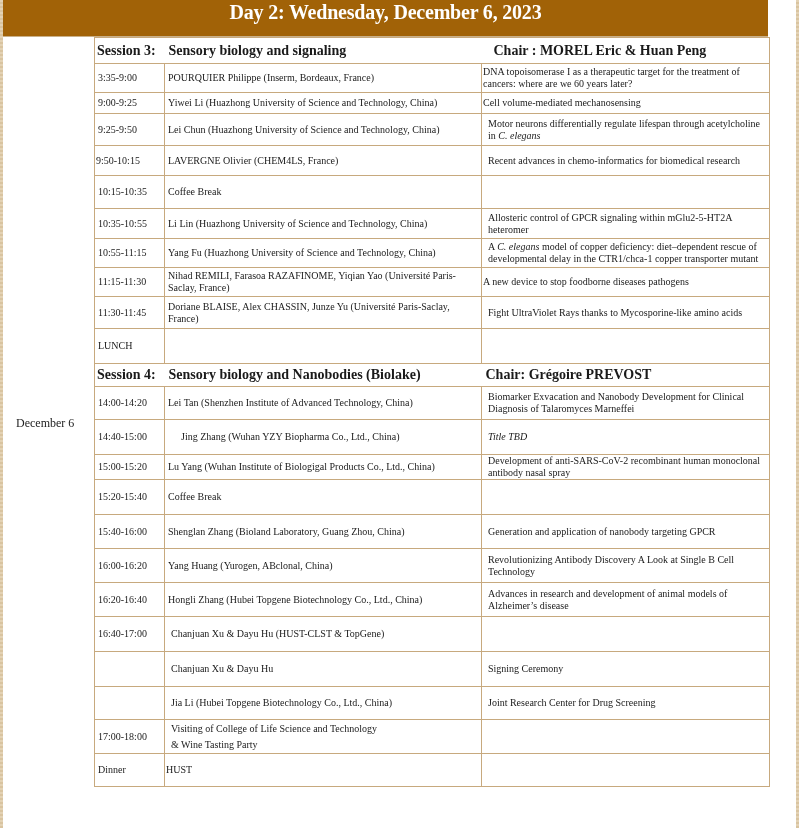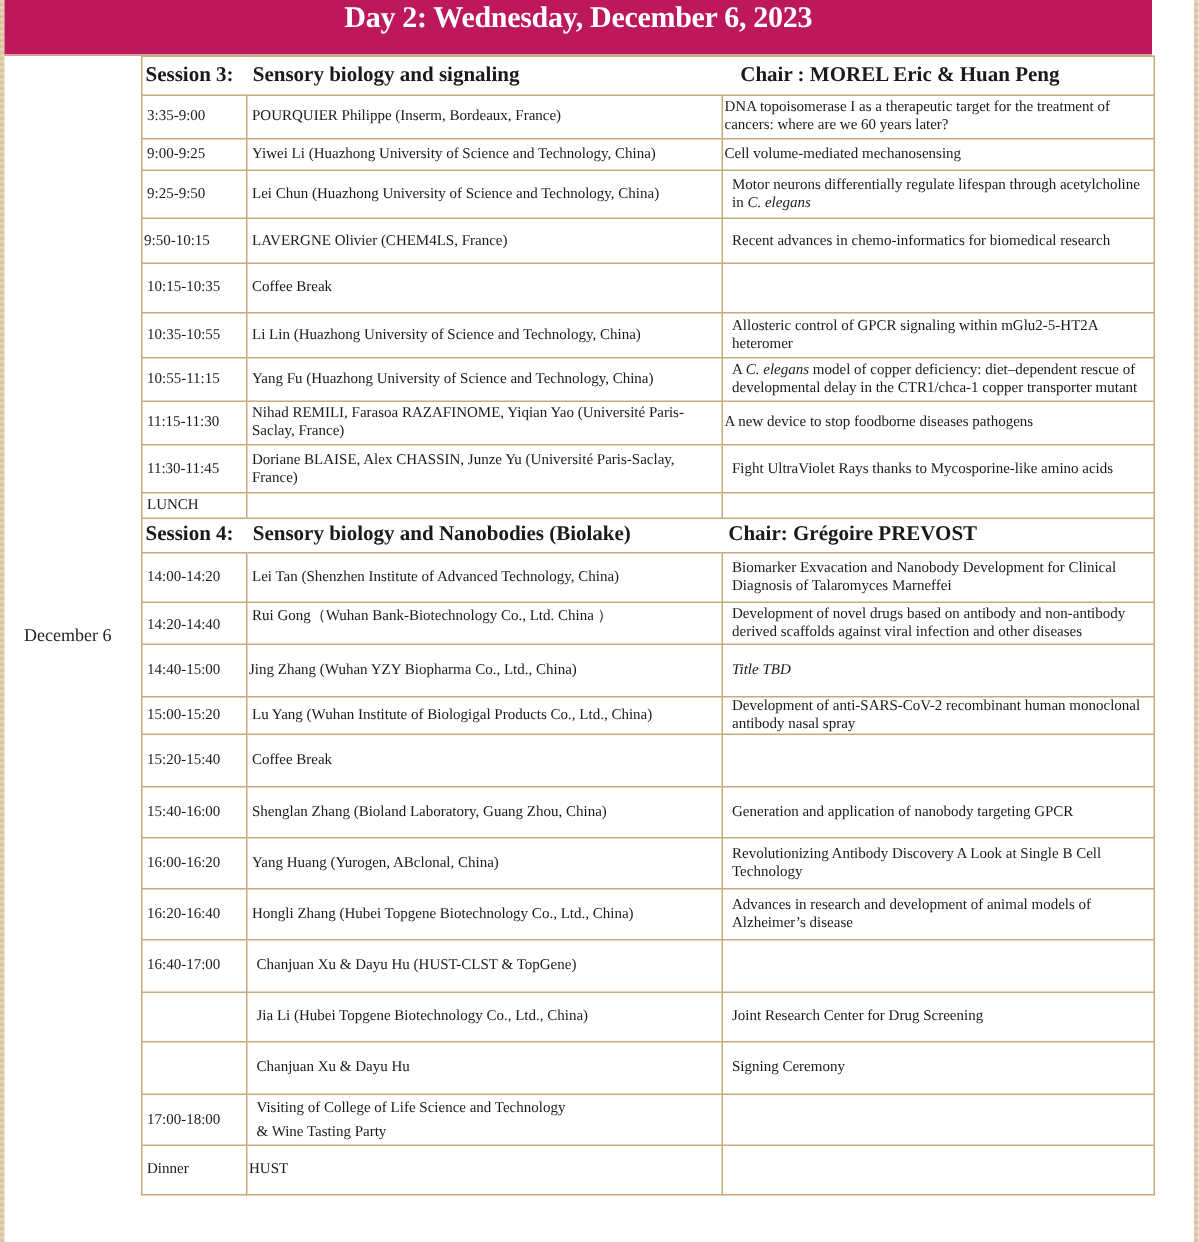--- a/index.html
+++ b/index.html
@@ -12,21 +12,21 @@
   .edge-left {
     position: absolute; left: 0; top: 0; width: 3px; height: 828px;
     background: repeating-linear-gradient(180deg, #e3d2b4 0 2px, #d9c4a0 2px 4px);
   }
   .edge-right {
     position: absolute; left: 796px; top: 0; width: 3px; height: 828px;
     background: repeating-linear-gradient(180deg, #e3d2b4 0 2px, #d9c4a0 2px 4px);
   }
   .day-header {
     position: absolute; left: 3px; top: 0; width: 765px; height: 36px;
-    background: #be185d; color: #ffffff;
+    background: #a16207; color: #ffffff;
     font-weight: bold; font-size: 20px; text-align: center; line-height: 24px;
     border-bottom: 1px solid #c9b089;
     font-family: "Liberation Serif", serif;
     letter-spacing: -0.2px;
   }
   .date-label {
     position: absolute; left: 16px; top: 416px; font-size: 12px; color: #222;
   }
   table.schedule {
     position: absolute; left: 94px; top: 37px;
@@ -111,44 +111,39 @@
     <tr style="height:29px">
       <td>11:15-11:30</td>
       <td>Nihad REMILI, Farasoa RAZAFINOME, Yiqian Yao (Université Paris-Saclay, France)</td>
       <td style="padding-left:1px">A new device to stop foodborne diseases pathogens</td>
     </tr>
     <tr style="height:32px">
       <td>11:30-11:45</td>
       <td>Doriane BLAISE, Alex CHASSIN, Junze Yu (Université Paris-Saclay, France)</td>
       <td class="indent">Fight UltraViolet Rays thanks to Mycosporine-like amino acids</td>
     </tr>
-    <tr style="height:17px">
+    <tr style="height:35px">
       <td>LUNCH</td>
       <td></td>
       <td></td>
     </tr>
 
     <tr class="session" style="height:23px">
       <td class="sess-num">Session 4:</td>
       <td class="sess-name">Sensory biology and Nanobodies (Biolake)</td>
       <td class="sess-chair" style="padding-left:4px">Chair: Grégoire PREVOST</td>
     </tr>
     <tr style="height:33px">
       <td>14:00-14:20</td>
       <td>Lei Tan (Shenzhen Institute of Advanced Technology, China)</td>
       <td class="indent">Biomarker Exvacation and Nanobody Development for Clinical Diagnosis of Talaromyces Marneffei</td>
     </tr>
-    <tr style="height:28px">
-      <td style="vertical-align:bottom;padding-bottom:6px">14:20-14:40</td>
-      <td style="vertical-align:top;padding-top:3px">Rui Gong（Wuhan Bank-Biotechnology Co., Ltd. China ）</td>
-      <td class="indent">Development of novel drugs based on antibody and non-antibody derived scaffolds against viral infection and other diseases</td>
-    </tr>
     <tr style="height:35px">
       <td>14:40-15:00</td>
-      <td style="padding-left:1px">Jing Zhang (Wuhan YZY Biopharma Co., Ltd., China)</td>
+      <td style="padding-left:16px">Jing Zhang (Wuhan YZY Biopharma Co., Ltd., China)</td>
       <td class="indent it">Title TBD</td>
     </tr>
     <tr style="height:25px">
       <td>15:00-15:20</td>
       <td>Lu Yang (Wuhan Institute of Biologigal Products Co., Ltd., China)</td>
       <td class="indent">Development of anti-SARS-CoV-2 recombinant human monoclonal antibody nasal spray</td>
     </tr>
     <tr style="height:35px">
       <td>15:20-15:40</td>
       <td>Coffee Break</td>
@@ -167,29 +162,29 @@
     <tr style="height:34px">
       <td>16:20-16:40</td>
       <td>Hongli Zhang (Hubei Topgene Biotechnology Co., Ltd., China)</td>
       <td class="indent">Advances in research and development of animal models of Alzheimer’s disease</td>
     </tr>
     <tr style="height:35px">
       <td>16:40-17:00</td>
       <td class="indent">Chanjuan Xu &amp; Dayu Hu (HUST-CLST &amp; TopGene)</td>
       <td></td>
     </tr>
+    <tr style="height:35px">
+      <td></td>
+      <td class="indent">Chanjuan Xu &amp; Dayu Hu</td>
+      <td class="indent">Signing Ceremony</td>
+    </tr>
     <tr style="height:33px">
       <td></td>
       <td class="indent">Jia Li (Hubei Topgene Biotechnology Co., Ltd., China)</td>
       <td class="indent">Joint Research Center for Drug Screening</td>
-    </tr>
-    <tr style="height:35px">
-      <td></td>
-      <td class="indent">Chanjuan Xu &amp; Dayu Hu</td>
-      <td class="indent">Signing Ceremony</td>
     </tr>
     <tr style="height:34px">
       <td>17:00-18:00</td>
       <td class="indent" style="line-height:16px">
         <div>Visiting of College of Life Science and Technology</div>
         <div>&amp; Wine Tasting Party</div>
       </td>
       <td></td>
     </tr>
     <tr style="height:33px">

